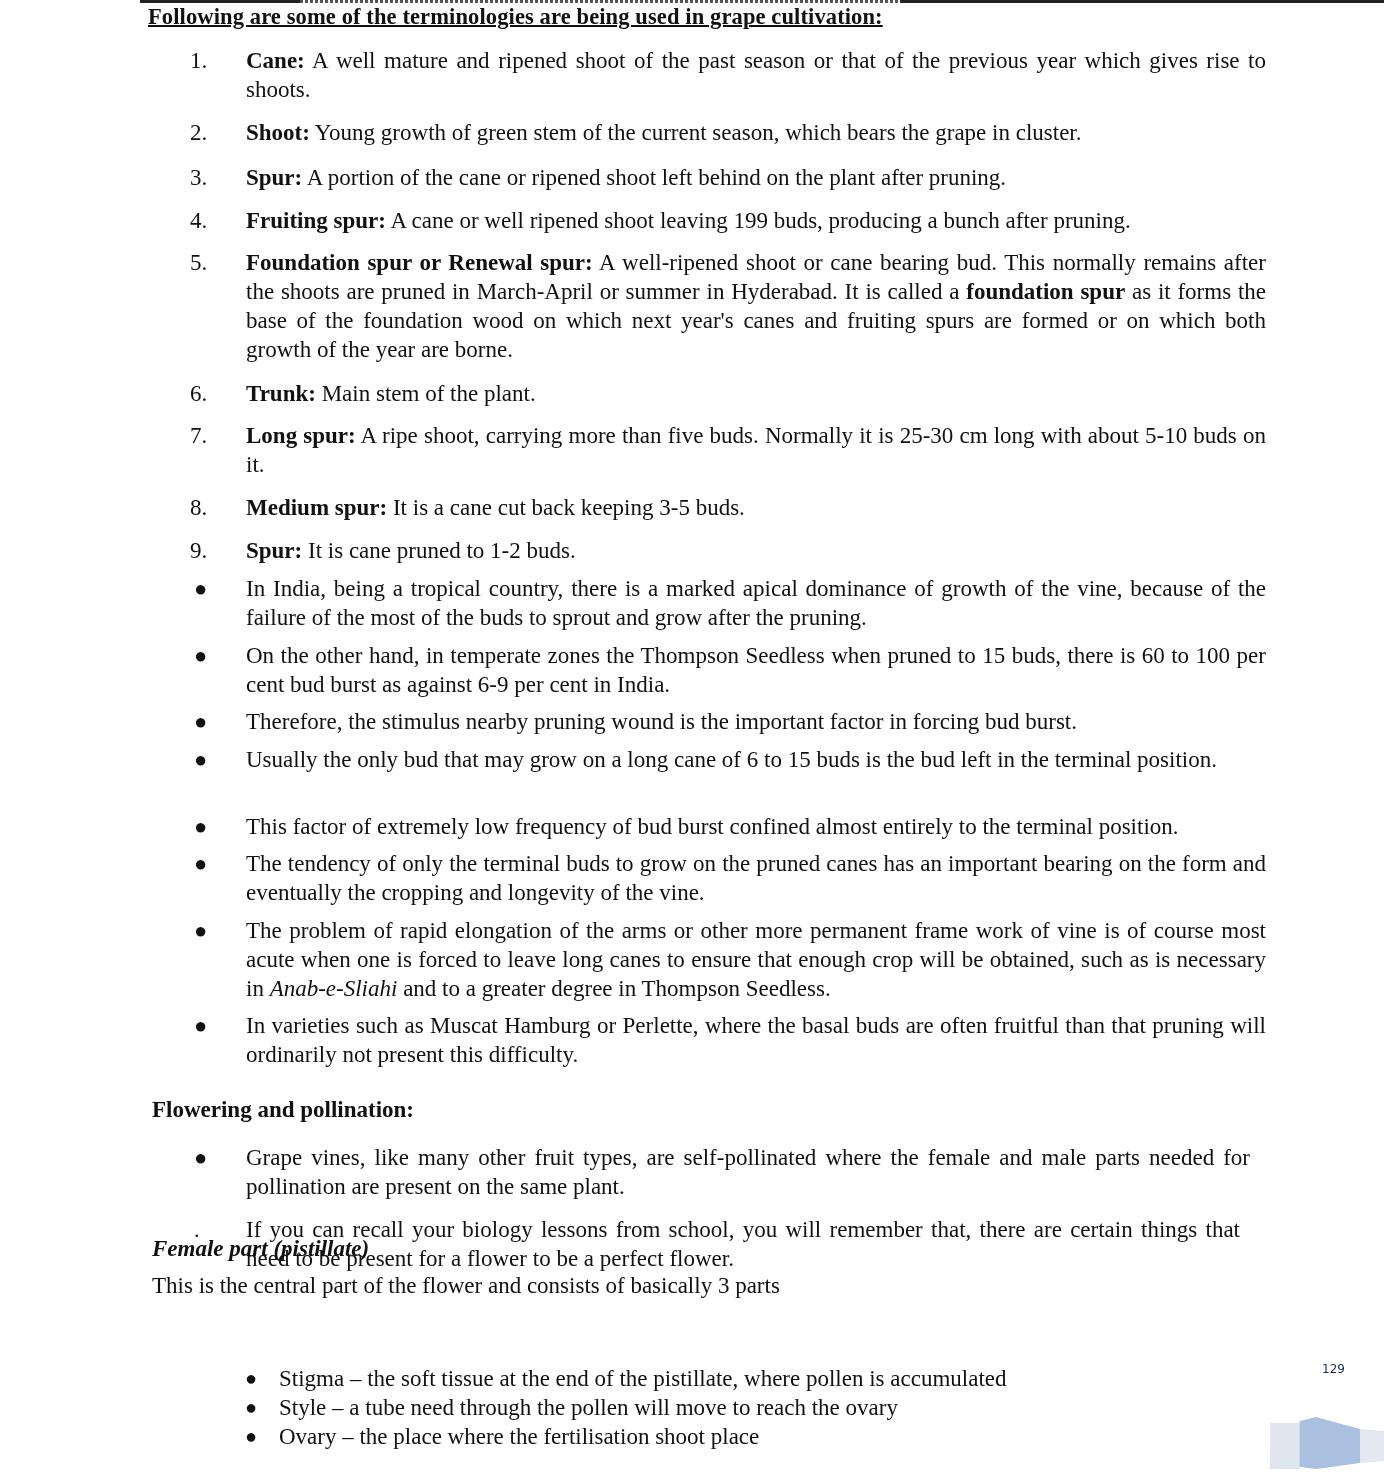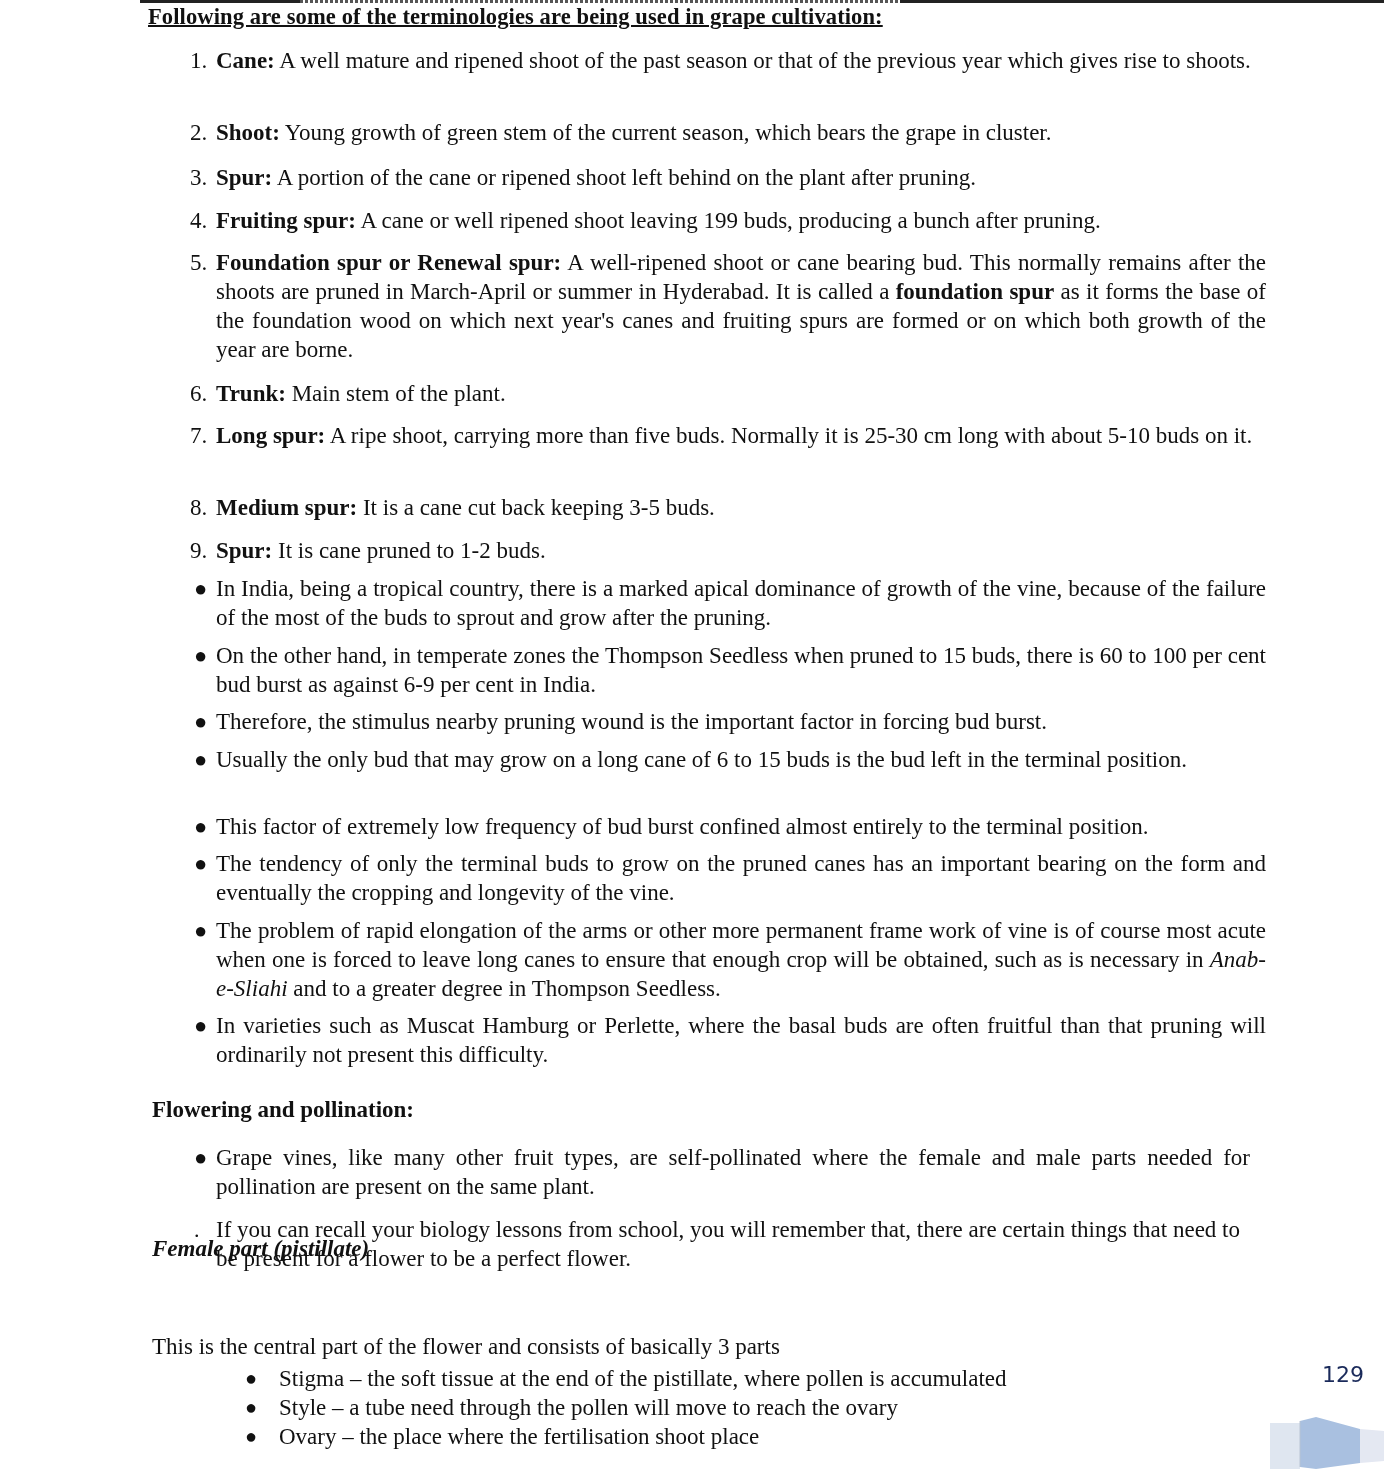--- a/index.html
+++ b/index.html
@@ -9,30 +9,30 @@
     }
     .top-rule { position: absolute; left: 140px; top: 0; width: 1244px; height: 3px; background: #222; }
     .top-rule-frag { position: absolute; left: 300px; top: 0; width: 600px; height: 3px; background: repeating-linear-gradient(90deg,#555 0 3px,#fff 3px 5px); }
     .heading {
       position: absolute; left: 148px; top: 4px; font-weight: bold; font-size: 23px;
       text-decoration: underline; text-decoration-thickness: 2px; letter-spacing: 0.1px;
       transform: scaleX(0.98); transform-origin: left;
     }
     .item { position: absolute; left: 190px; width: 1076px; line-height: 29px; }
     .item .marker { position: absolute; left: 0; width: 30px; }
-    .item .body { margin-left: 26px; text-align: justify; }
+    .item .body { margin-left: 56px; text-align: justify; }
     .bullet { font-size: 22px; position: absolute; left: 4px; }
     b { font-weight: bold; }
     .sec-title { position: absolute; left: 152px; font-weight: bold; }
     .sec-title-it { position: absolute; left: 152px; font-weight: bold; font-style: italic; }
     .para { position: absolute; left: 152px; }
     .sub-item { position: absolute; left: 245px; line-height: 29px; }
     .sub-item .marker { position: absolute; left: 0; font-size: 20px; }
     .sub-item .body { margin-left: 34px; white-space: nowrap; }
-    .page-num { position: absolute; left: 1322px; top: 1362px; font-family: "DejaVu Sans", sans-serif; font-size: 22px; color: #1a2a5a; }
+    .page-num { position: absolute; left: 1322px; top: 1362px; font-family: "DejaVu Sans", sans-serif; font-size: 12px; color: #1a2a5a; }
     .deco { position: absolute; left: 1270px; top: 1415px; width: 114px; height: 54px; }
   </style>
 </head>
 <body>
 
 <div class="top-rule"></div>
 <div class="top-rule-frag"></div>
 
 <div class="heading">Following are some of the terminologies are being used in grape cultivation:</div>
 
@@ -110,21 +110,21 @@
 <div class="item" style="top:1143px; width:1060px;">
   <span class="bullet">●</span>
   <div class="body">Grape vines, like many other fruit types, are self-pollinated where the female and male parts needed for pollination are present on the same plant.</div>
 </div>
 <div class="item" style="top:1215px; width:1050px;">
   <span class="bullet">.</span>
   <div class="body">If you can recall your biology lessons from school, you will remember that, there are certain things that need to be present for a flower to be a perfect flower.</div>
 </div>
 
 <div class="sec-title-it" style="top:1236px">Female part (pistillate)</div>
-<div class="para" style="top:1334px">This is the central part of the flower and consists of basically 3 parts</div>
+<div class="para" style="top:1273px">This is the central part of the flower and consists of basically 3 parts</div>
 <div class="sub-item" style="top:1364px">
   <span class="marker">●</span>
   <div class="body">Stigma – the soft tissue at the end of the pistillate, where pollen is accumulated</div>
 </div>
 <div class="sub-item" style="top:1393px">
   <span class="marker">●</span>
   <div class="body">Style – a tube need through the pollen will move to reach the ovary</div>
 </div>
 <div class="sub-item" style="top:1422px">
   <span class="marker">●</span>

